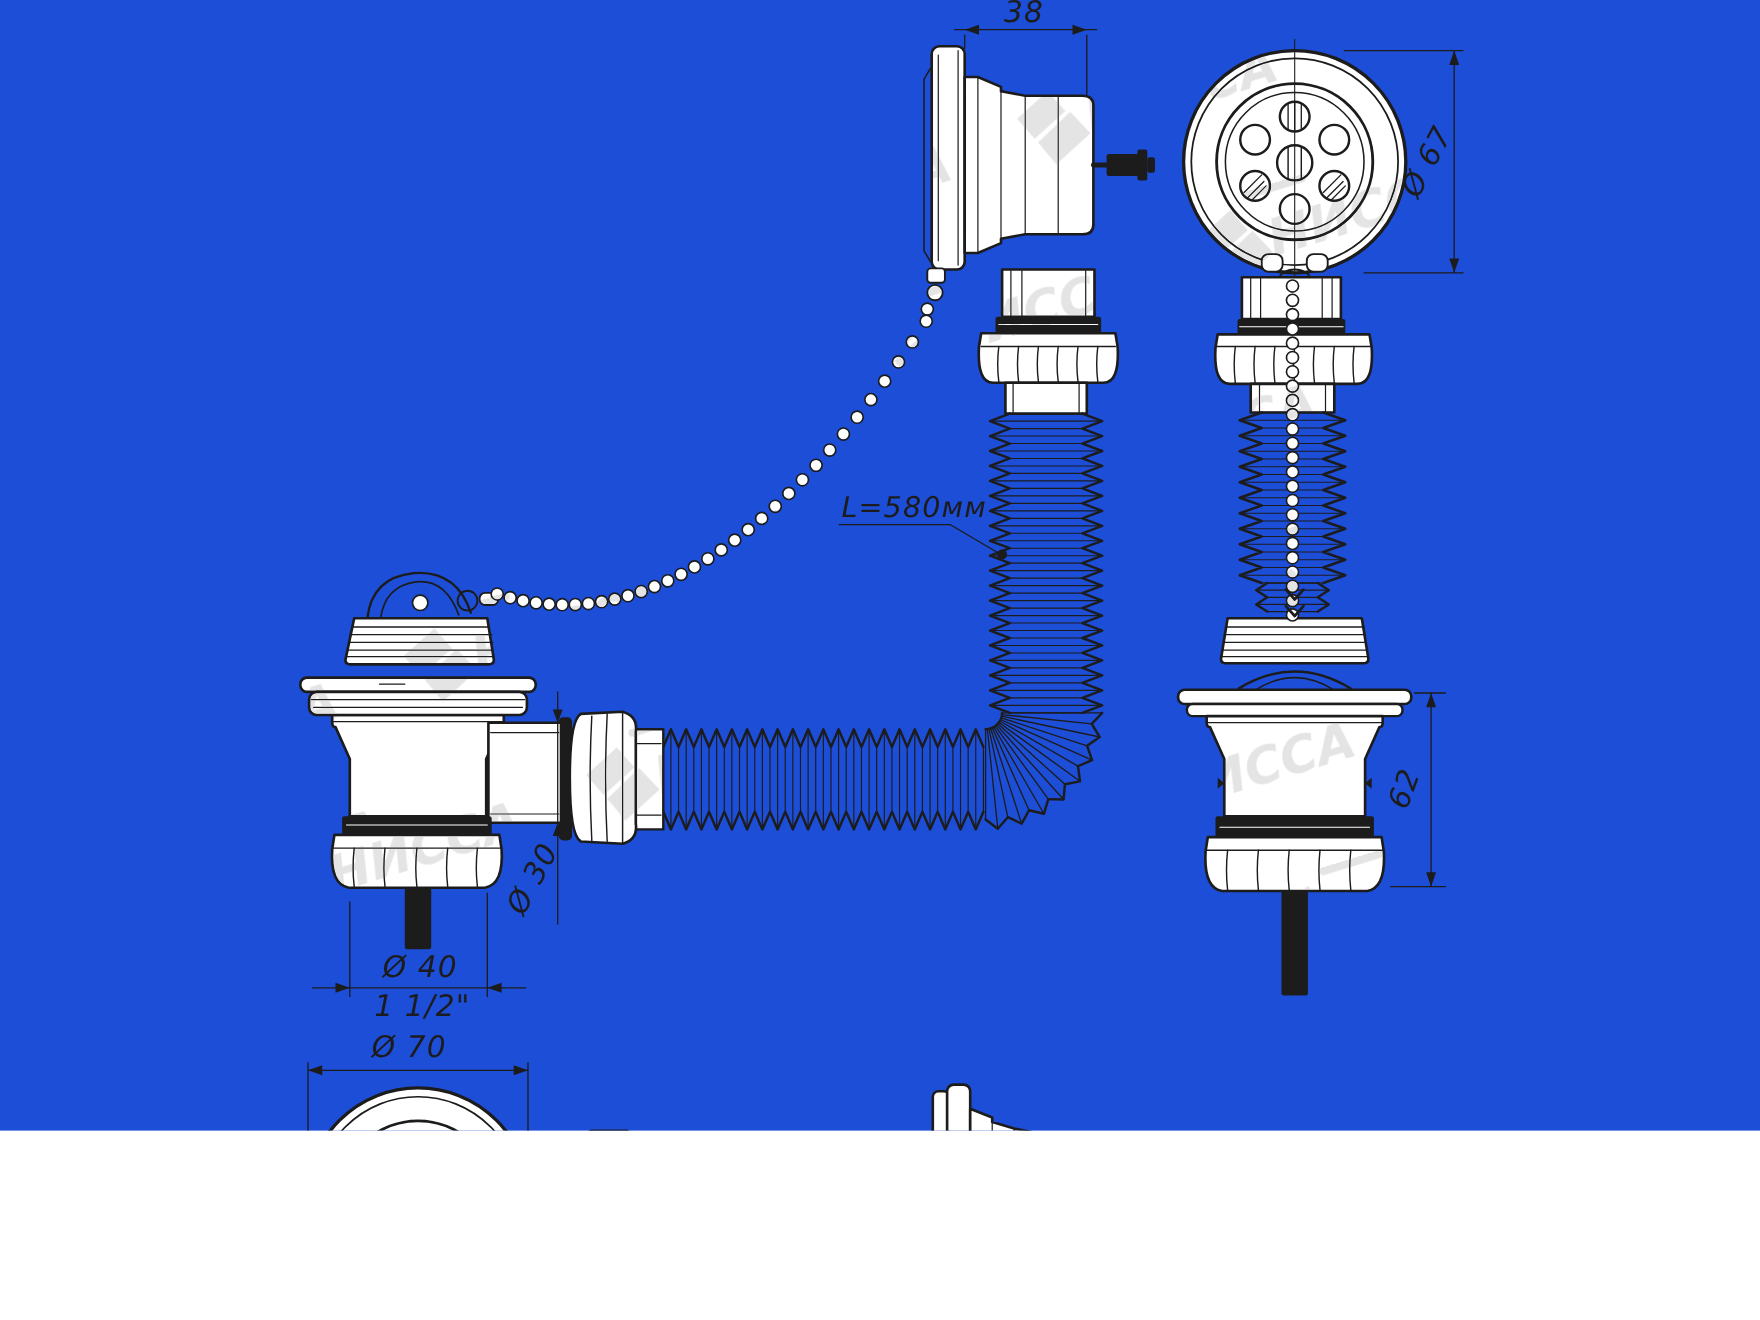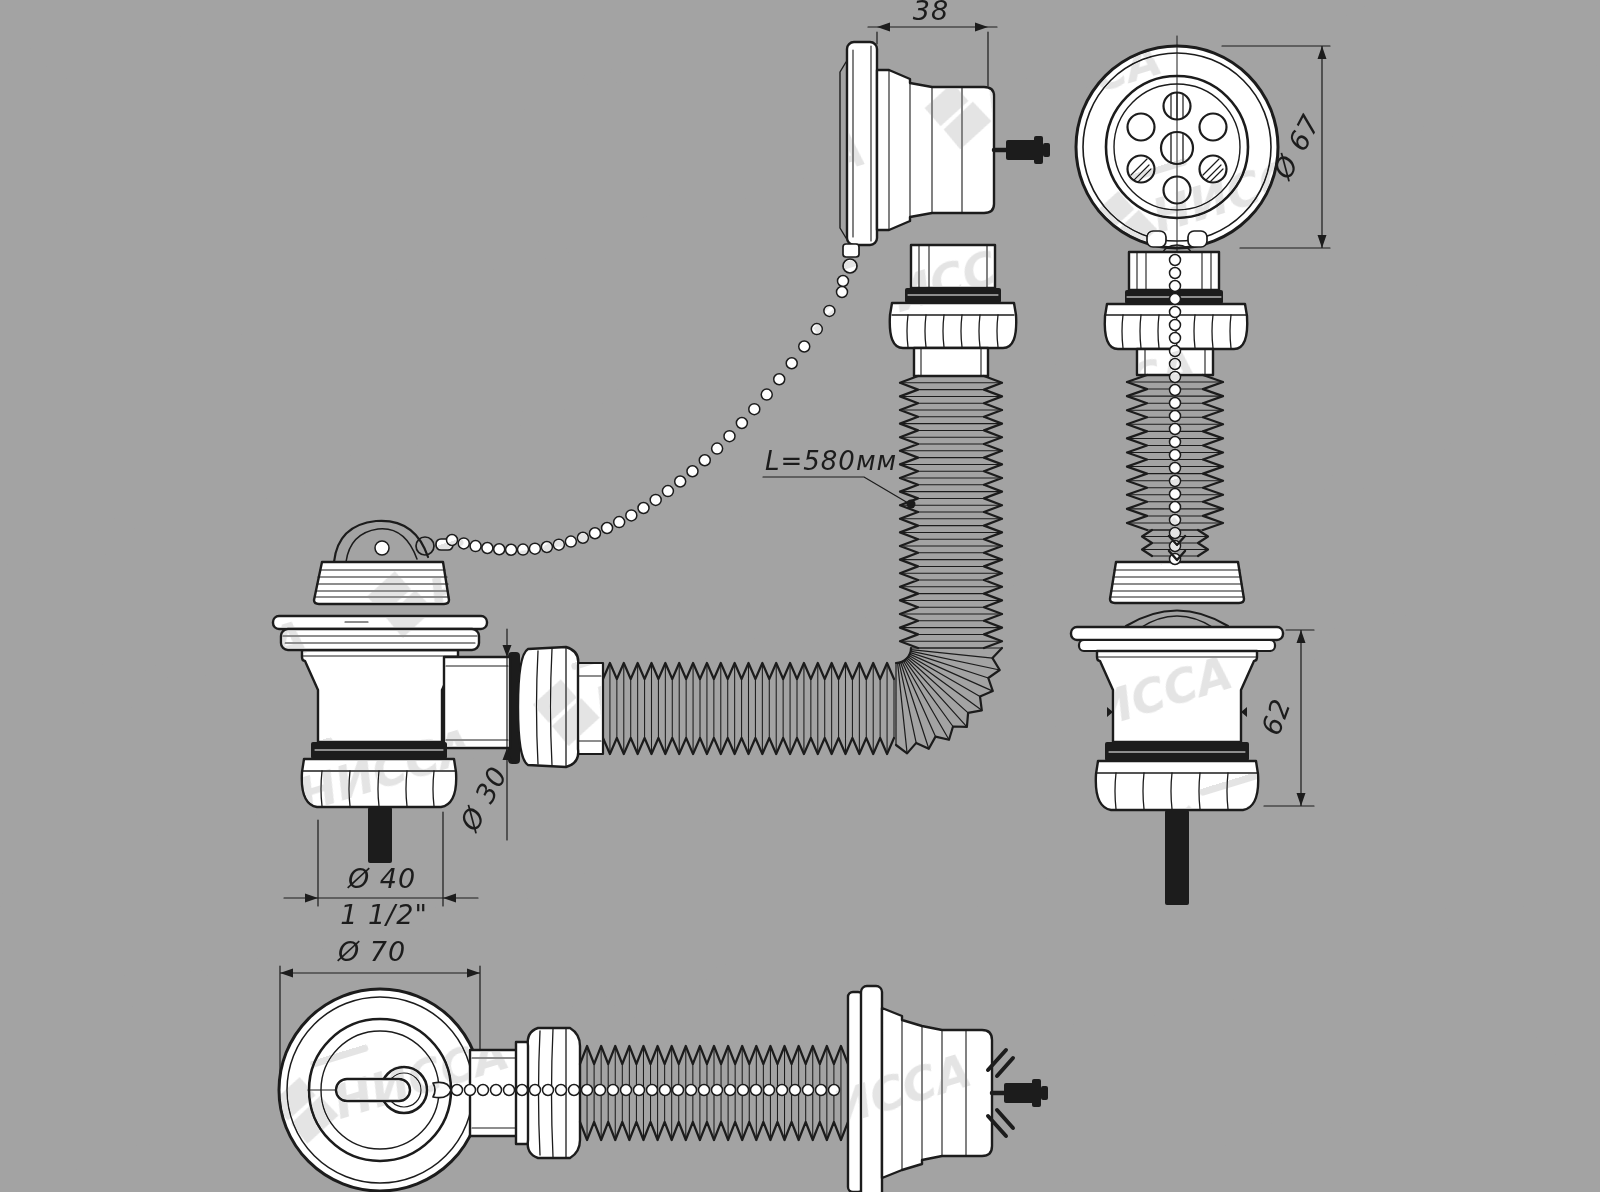--- a/index.html
+++ b/index.html
@@ -1,16 +1,16 @@
 <!DOCTYPE html>
 <html><head>
 <meta charset="utf-8">
 <style>
   html,body{margin:0;padding:0;background:#fff;}
-  .canvas{position:relative;width:1600px;height:1192px;background:#a3a3a3;overflow:hidden;}
+  .canvas{position:relative;width:1600px;height:1028px;background:#1d4ed8;overflow:hidden;}
   svg{position:absolute;left:0;top:0;}
   .dim{font:italic 27px "DejaVu Sans", sans-serif;fill:#1c1c1c;letter-spacing:1px;}
   .dim-sm{font:italic 26px "DejaVu Sans", sans-serif;fill:#1c1c1c;letter-spacing:1px;}
   .wmtext{font:italic 700 46px "DejaVu Sans", sans-serif;}
 </style>
 </head>
 <body>
 
 <div class="canvas">
 <svg width="1600" height="1200" viewBox="0 0 1600 1200">

